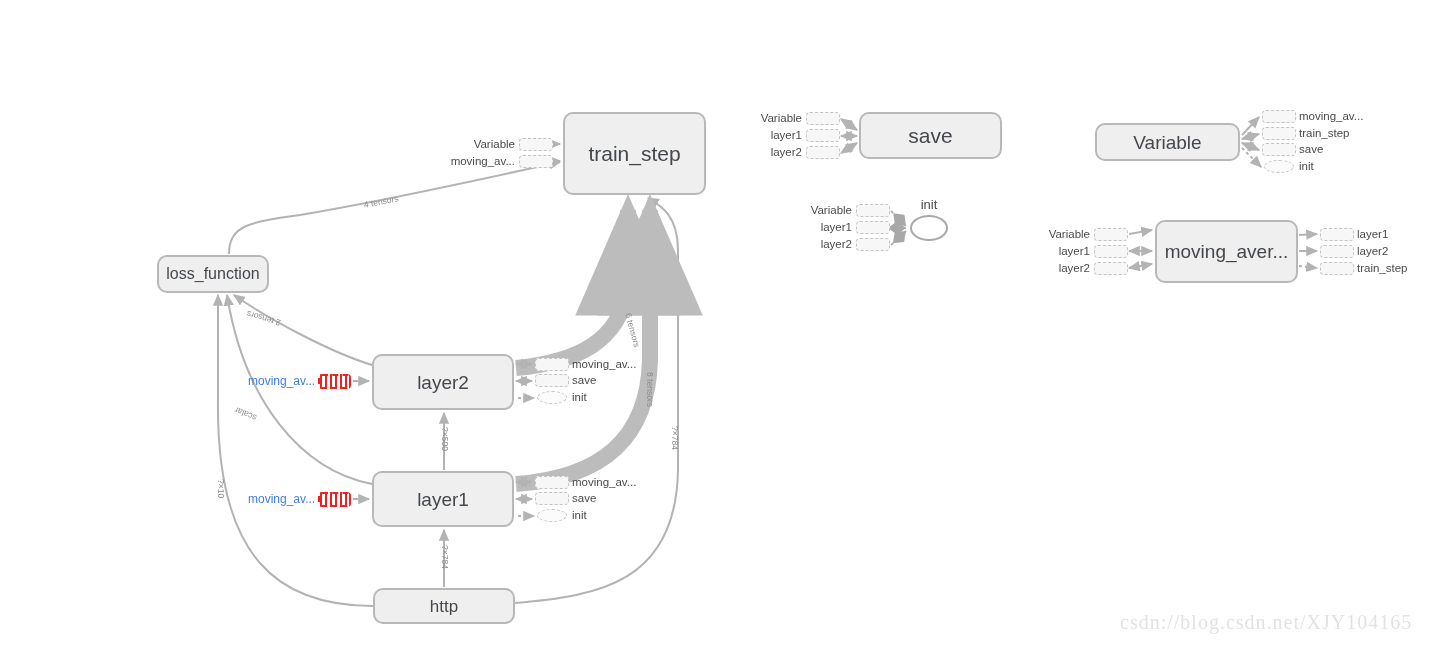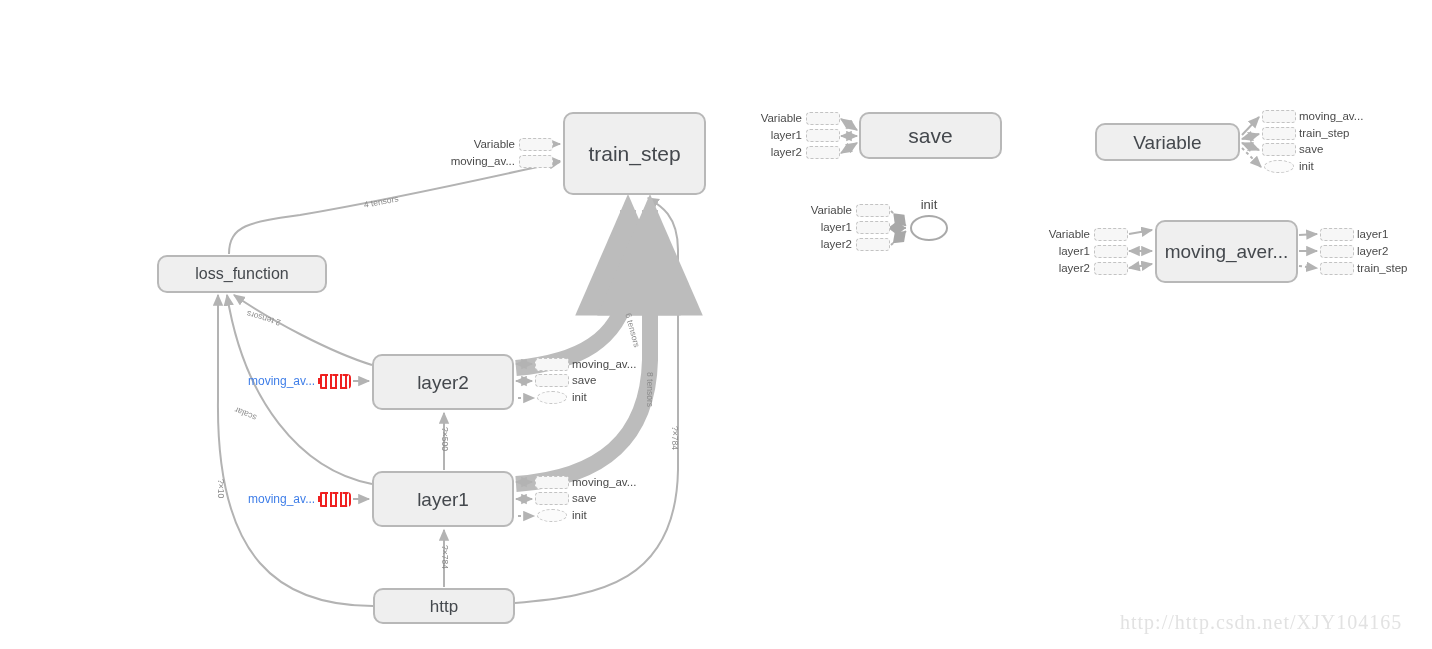--- a/index.html
+++ b/index.html
@@ -191,21 +191,21 @@
 
       <path d="M353,381 L369,381" marker-end="url(#arr)"></path>
       <path d="M353,499 L369,499" marker-end="url(#arr)"></path>
     </g>
   </svg>
 
   <div id="nodes-layer">
       <div class="node" style="left: 563px; top: 112px; width: 143px; height: 83px;">
         <span class="node-label" style="font-size: 21px;">train_step</span>
       </div>
-      <div class="node" style="left: 157px; top: 255px; width: 170px; height: 38px;">
+      <div class="node" style="left: 157px; top: 255px; width: 112px; height: 38px;">
         <span class="node-label" style="font-size: 16px;">loss_function</span>
       </div>
       <div class="node" style="left: 372px; top: 354px; width: 142px; height: 56px;">
         <span class="node-label" style="font-size: 19px;">layer2</span>
       </div>
       <div class="node" style="left: 372px; top: 471px; width: 142px; height: 56px;">
         <span class="node-label" style="font-size: 19px;">layer1</span>
       </div>
       <div class="node" style="left: 373px; top: 588px; width: 142px; height: 36px;">
         <span class="node-label" style="font-size: 17px;">http</span>
@@ -287,15 +287,15 @@
       <div class="edge-label" style="left: 279px; top: 328px; transform: rotate(196deg);">2 tensors</div>
       <div class="edge-label" style="left: 254px; top: 423px; transform: rotate(203deg);">scalar</div>
       <div class="edge-label" style="left: 633px; top: 312px; transform: rotate(75deg);">6 tensors</div>
       <div class="edge-label" style="left: 655px; top: 372px; transform: rotate(90deg);">8 tensors</div>
       <div class="edge-label" style="left: 680px; top: 426px; transform: rotate(90deg);">?×784</div>
       <div class="edge-label" style="left: 450px; top: 427px; transform: rotate(90deg);">?×500</div>
       <div class="edge-label" style="left: 450px; top: 545px; transform: rotate(90deg);">?×784</div>
       <div class="edge-label" style="left: 226px; top: 479px; transform: rotate(90deg);">?×10</div>
     </div>
 
-  <div id="watermark" style="left:1120px; top:611px;">http://http.csdn.net/XJY104165</div>
+  <div id="watermark" style="left:1120px; top:611px;">csdn://blog.csdn.net/XJY104165</div>
 
 </div>
 
 </body></html>

